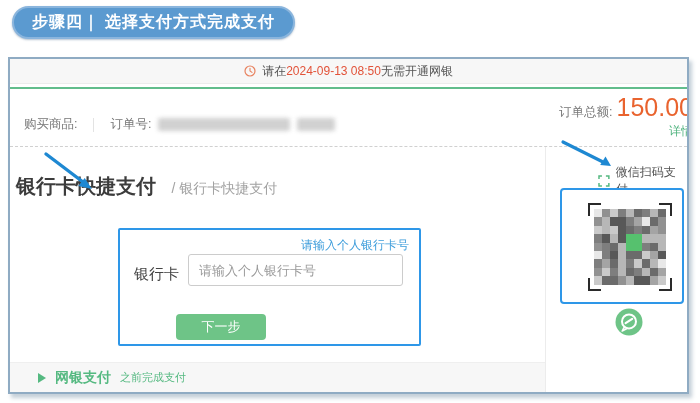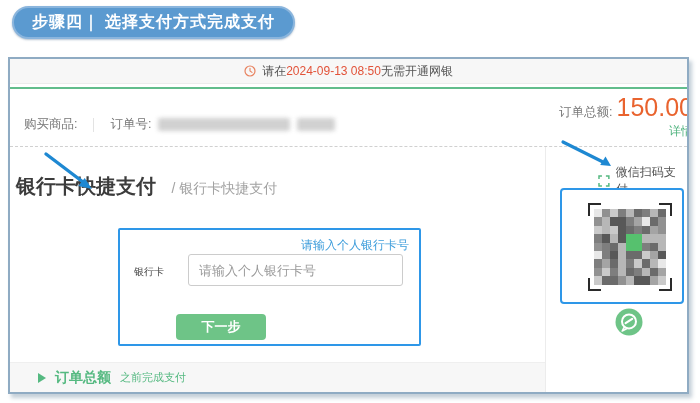--- a/index.html
+++ b/index.html
@@ -41,28 +41,28 @@
   
   .qp-title { position:absolute; left:6px; top:114px; font-size:20px;
     font-weight:bold; color:#3c3c3c; }
   .qp-sub { font-size:14px; font-weight:normal; color:#a2a2a2; margin-left:10px; }
   .qp-sep { color:#a2a2a2; font-weight:normal; }
 
   .form-box { position:absolute; left:108px; top:169px; width:303px; height:118px;
     border:2px solid #2e97e8; border-radius:2px; background:#fff; }
   .bank-link { position:absolute; top:7px; right:10px; font-size:12px;
     color:#3d9ddb; cursor:pointer; }
-  .card-label { position:absolute; left:14px; top:35px; font-size:10px; color:#444; }
+  .card-label { position:absolute; left:14px; top:35px; font-size:15px; color:#444; }
   .card-input { position:absolute; left:68px; top:24px; width:215px; height:32px;
     border:1px solid #ccc; border-radius:3px; padding:0 10px; font-size:13px;
     color:#333; outline:none; font-family:inherit; }
   .card-input::placeholder { color:#9a9a9a; }
   .next-btn { position:absolute; left:56px; top:84px; width:90px; height:26px;
     background:#6ec487; border:none; border-radius:4px; color:#fff; font-size:13px;
-    cursor:pointer; font-family:inherit;font-weight:bold; }
+    cursor:pointer; font-family:inherit; }
 
   .netbank-bar { position:absolute; left:0; top:303px; width:535px; height:30px;
     background:#f7f7f7; border-top:1px solid #efefef; display:flex;
     align-items:center; padding-left:28px; gap:9px; cursor:pointer; }
   .tri { width:0; height:0; border-left:8px solid #55b981;
     border-top:5px solid transparent; border-bottom:5px solid transparent; }
   .netbank-title { font-size:14px; font-weight:bold; color:#55b981; }
   .netbank-note { font-size:11px; color:#55b981; }
 
   .col-divider { position:absolute; left:535px; top:88px; bottom:0; width:1px;
@@ -134,21 +134,21 @@
 
     <div class="form-box">
       <div class="bank-link">请输入个人银行卡号</div>
       <div class="card-label">银行卡</div>
       <input class="card-input" type="text" placeholder="请输入个人银行卡号" style="">
       <button class="next-btn">下一步</button>
     </div>
 
     <div class="netbank-bar">
       <span class="tri"></span>
-      <span class="netbank-title">订单总额</span>
+      <span class="netbank-title">网银支付</span>
       <span class="netbank-note">之前完成支付</span>
     </div>
 
     <div class="col-divider"></div>
 
     <svg class="arrow" style="left:548px; top:80px;" width="60" height="32" viewBox="0 0 60 32">
       <line x1="5" y1="3" x2="44" y2="22.5" stroke="#1e88d2" stroke-width="3.2" stroke-linecap="round"></line>
       <polygon points="53,27 47.5,17.6 42.2,25.9" fill="#1e88d2"></polygon>
     </svg>
 

